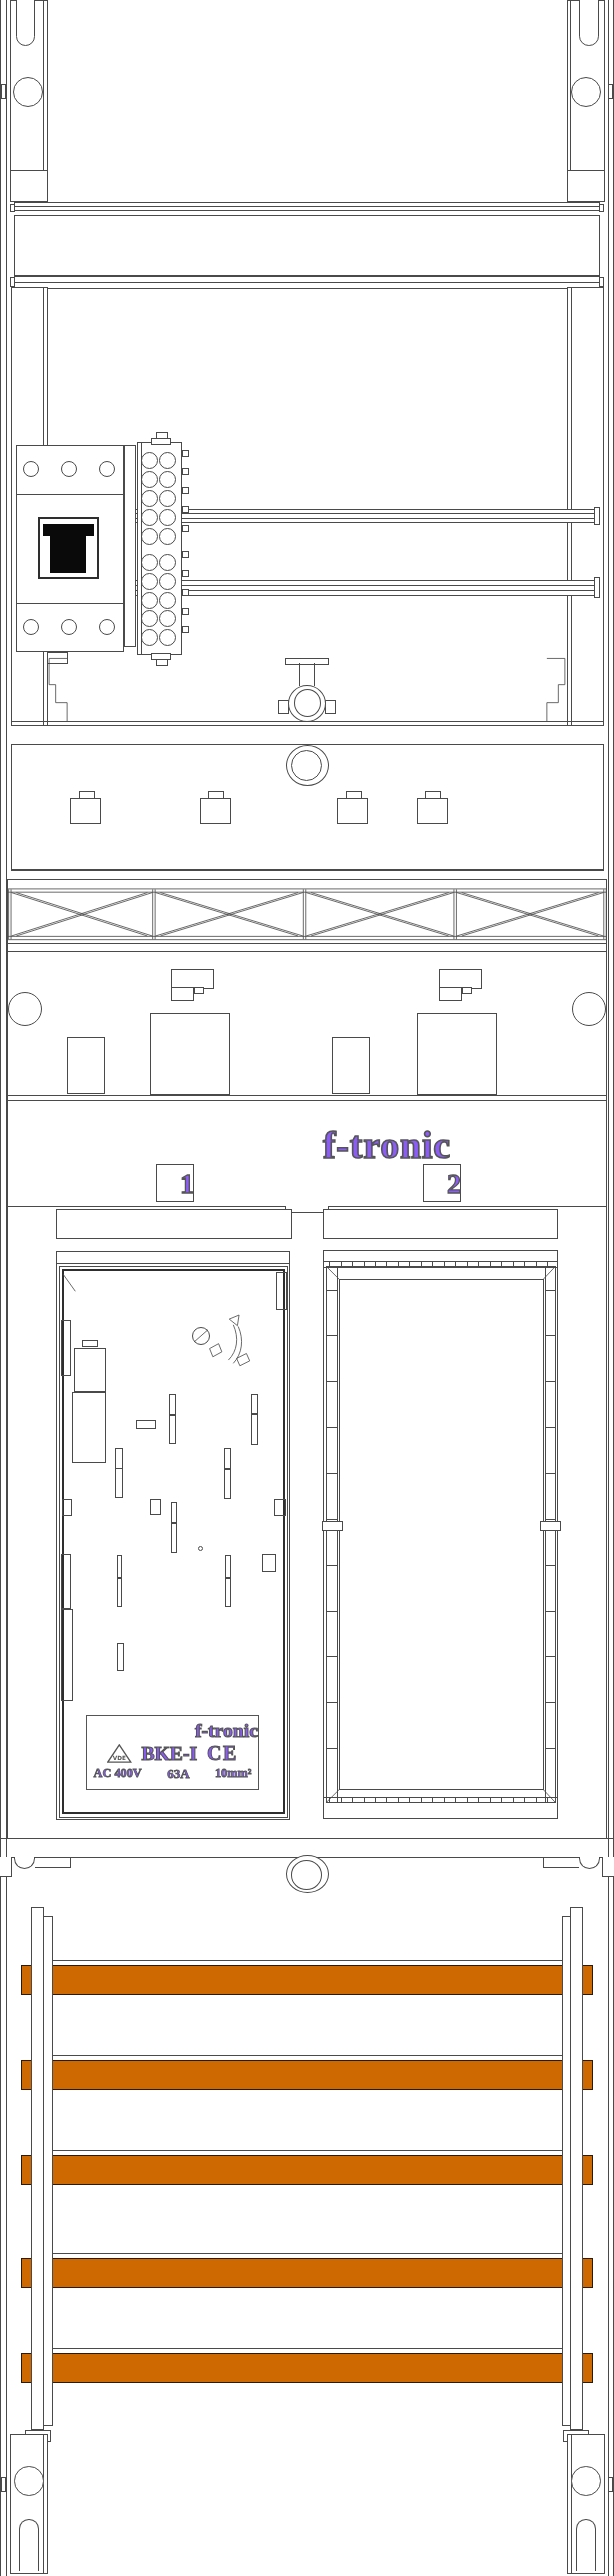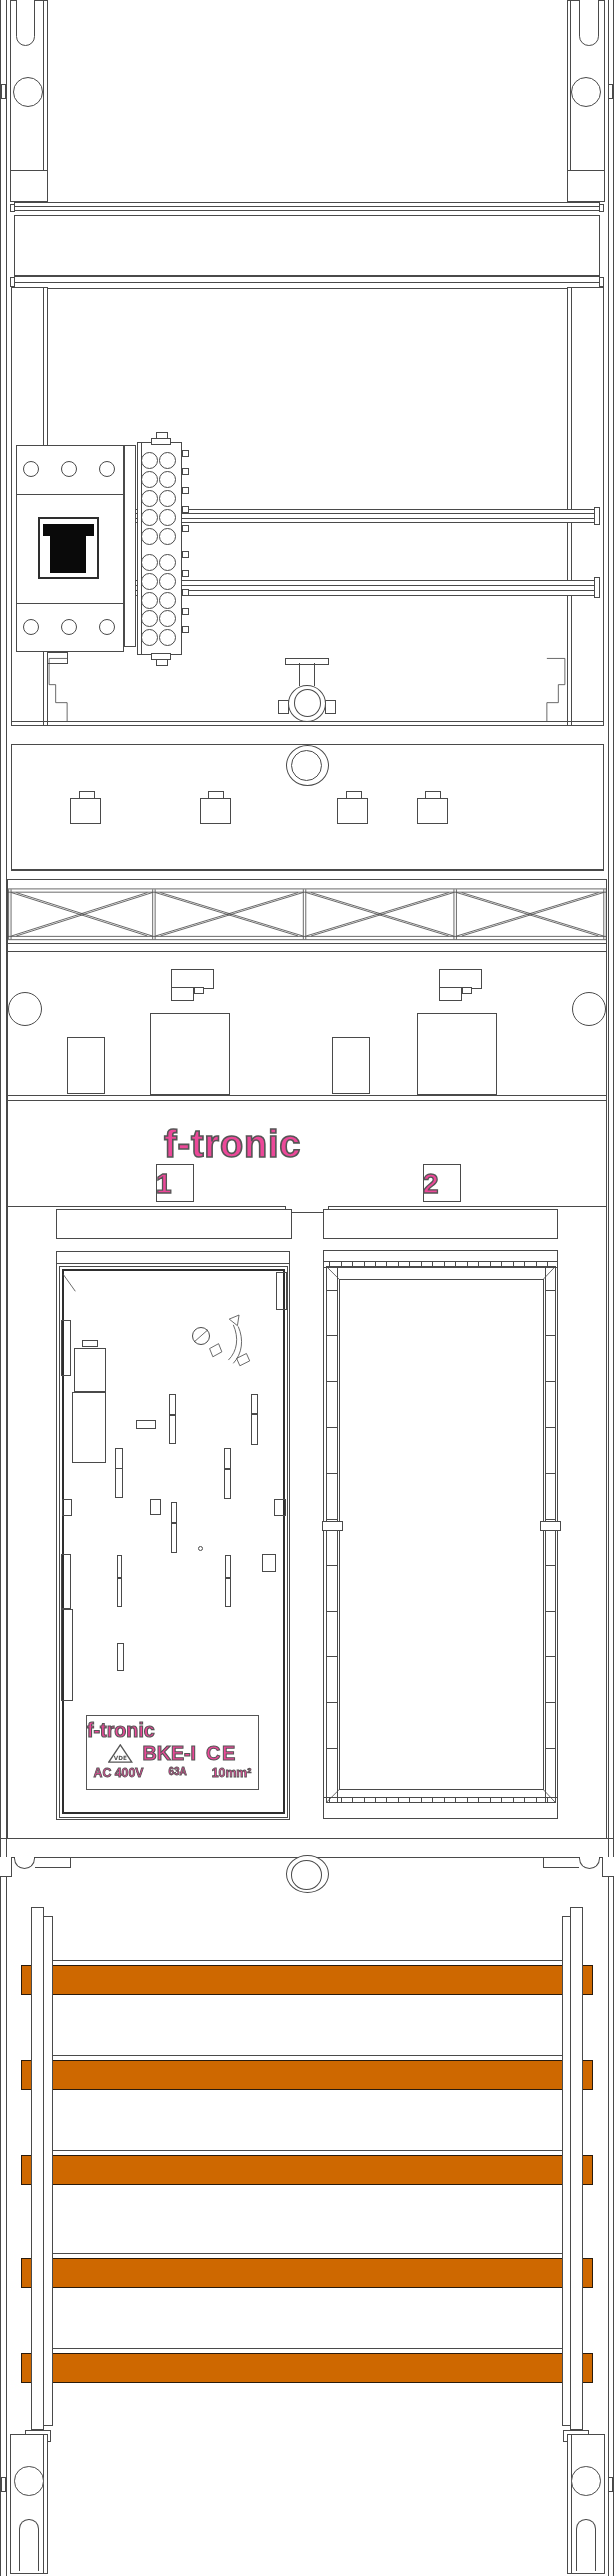--- a/index.html
+++ b/index.html
@@ -5,22 +5,22 @@
   * { box-sizing: border-box; margin:0; padding:0; }
   html,body { background:#fff; }
   #stage { position:relative; width:614px; height:2576px; background:#fff; overflow:hidden;
            font-family:"DejaVu Sans", sans-serif; }
   .ln { position:absolute; background:#4a4a4a; }
   .bx { position:absolute; border:0.8px solid #4a4a4a; background:#fff; }
   .tr { background:transparent !important; }
   .b2 { border-width:2px; border-color:#2e2e2e; }
   .ci { border-radius:50%; }
   .blk { position:absolute; background:#0a0a0a; }
-  .otx { color:#ec4899; -webkit-text-stroke:1.3px #555; font-weight:bold;
-         font-family:Liberation Sans, sans-serif; text-align:left; }
+  .otx { color:#8b5cf6; -webkit-text-stroke:1.3px #555; font-weight:bold;
+         font-family:Liberation Serif, serif; text-align:right; }
   .svgov { position:absolute; left:0; top:0; pointer-events:none; }
   svg line, svg path, svg polygon, svg polyline { stroke:#4a4a4a; fill:none; stroke-width:1; }
 </style>
 </head>
 <body>
 
 <div id="stage">
 
   <div class="ln" style="left:0;top:0;width:0.8px;height:2576px"></div>
   <div class="ln" style="left:5.7px;top:0;width:0.8px;height:2576px"></div>
@@ -256,21 +256,21 @@
     <div style="display:flex;align-items:center;justify-content:center;gap:9.8px;margin-top:0.8px">
       <svg width="24.6" height="19.7" viewBox="0 0 30 24">
         <polygon points="15,1 29,22 1,22" style="stroke:#555;stroke-width:1.6;fill:#fff"></polygon>
         <text x="15" y="19" style="stroke:none;fill:#555;font-size:7px;font-weight:bold;text-anchor:middle;font-family:'DejaVu Sans',sans-serif">VDE</text>
       </svg>
       <span class="otx" style="font-size:19.7px;-webkit-text-stroke:1.1px #555">BKE-I</span>
       <span class="otx" style="font-size:20px;letter-spacing:1.6px;-webkit-text-stroke:1px #555">CE</span>
     </div>
     <div style="display:flex;justify-content:space-between;padding:0.8px 6.6px 0 6.6px">
       <span class="otx" style="font-size:12.3px;-webkit-text-stroke:0.8px #555">AC 400V</span>
-      <span class="otx" style="font-size:10px;-webkit-text-stroke:0.8px #555">63A</span>
+      <span class="otx" style="font-size:13px;-webkit-text-stroke:0.8px #555">63A</span>
       <span class="otx" style="font-size:12.3px;-webkit-text-stroke:0.8px #555">10mm²</span>
     </div>
   </div>
 
   <div class="bx tr" style="left:323px;top:1250px;width:235px;height:569px"></div>
   <div class="ln" style="left:323px;top:1261px;width:235px;height:0.8px"></div>
   <div class="ln" style="left:323px;top:1267px;width:235px;height:0.8px"></div>
   <div class="bx tr" style="left:326px;top:1266px;width:230px;height:537px"></div>
   <div class="bx tr" style="left:339px;top:1279px;width:205px;height:511px"></div>
   <div class="ln" style="left:337px;top:1266px;width:0.8px;height:537px"></div>

